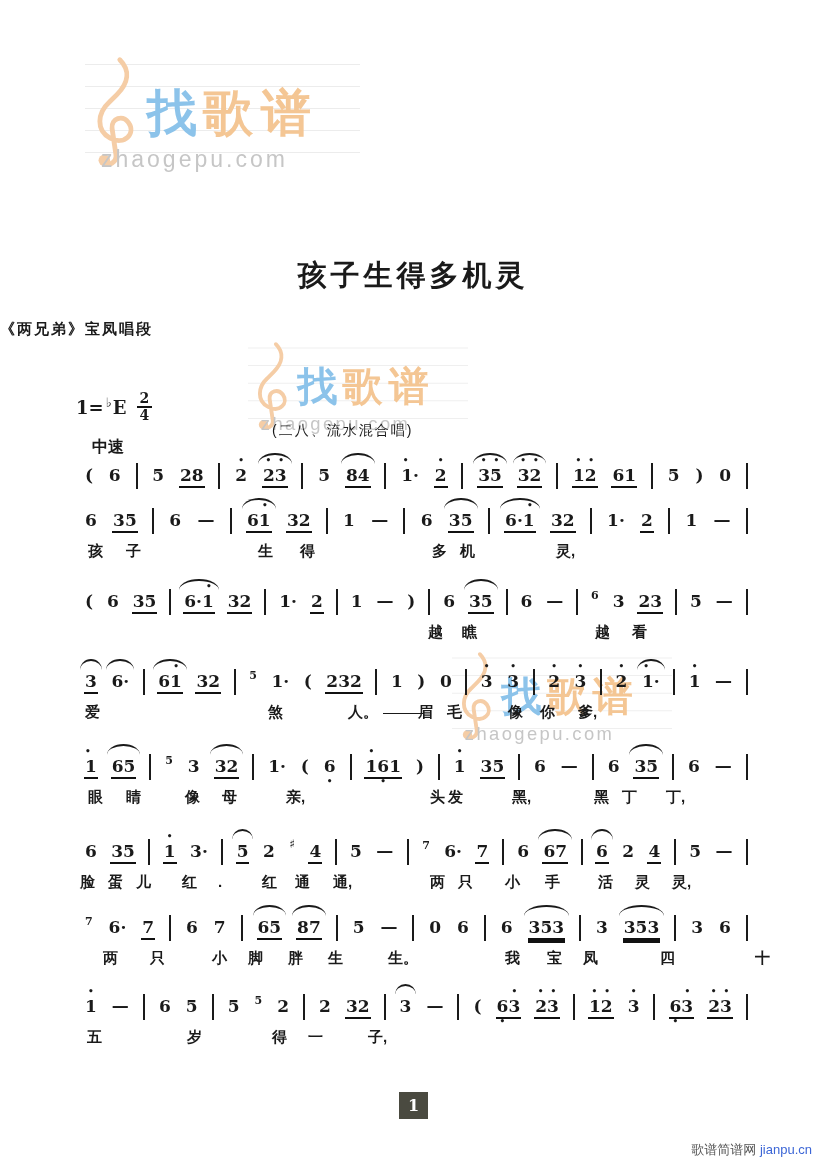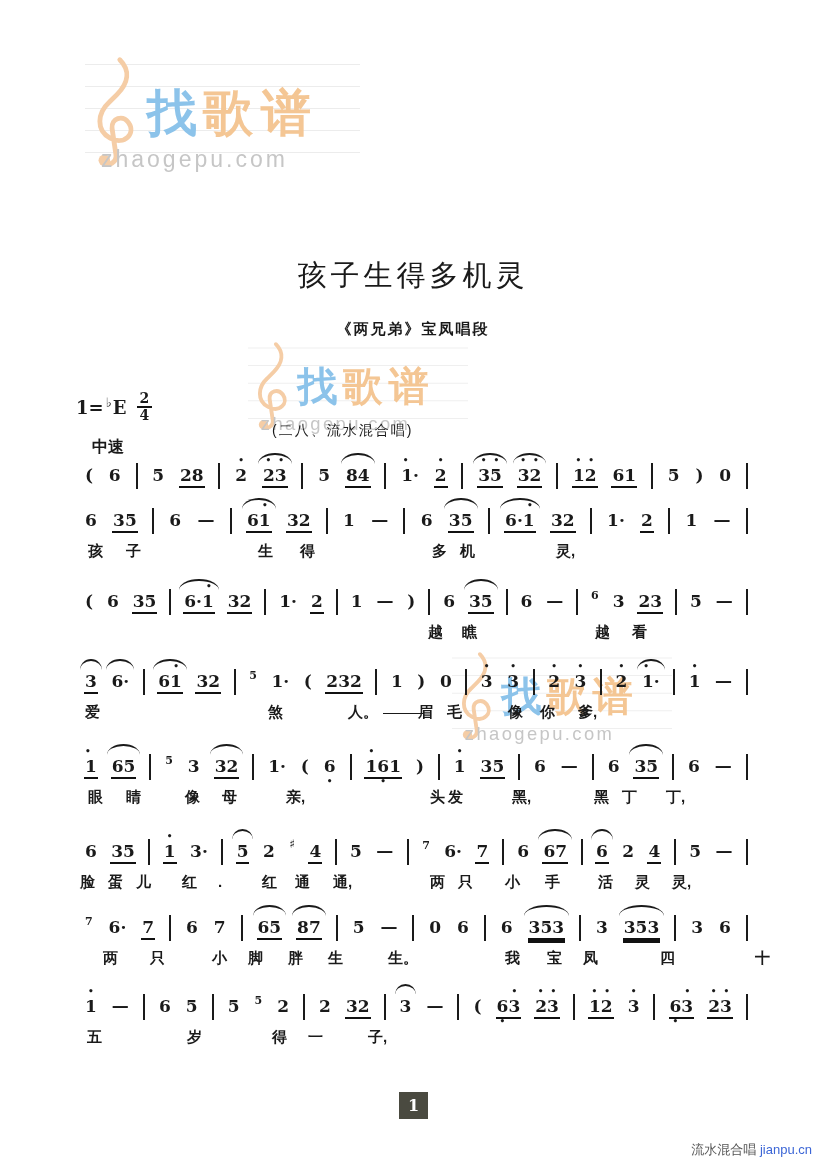--- a/index.html
+++ b/index.html
@@ -14,22 +14,22 @@
   .logo{position:absolute;width:285px;height:178px;transform-origin:0 0;z-index:0;}
   .logo .staffline{position:absolute;left:0;width:275px;height:1px;background:#ececec;}
   .logo .clef{position:absolute;left:0;top:0;}
   .logo .zhao,.logo .gepu{position:absolute;top:36px;font-size:50px;font-weight:700;line-height:1;}
   .logo .zhao{left:62px;}
   .logo .gepu{left:118px;letter-spacing:8px;}
   .logo .wmurl{position:absolute;left:16px;top:94px;font-size:23px;color:#c6c6c6;letter-spacing:3px;}
 
   
   .title{position:absolute;top:256px;left:0;width:100%;text-align:center;
-         font-family:"DejaVu Serif",serif;font-size:29px;font-weight:400;letter-spacing:4px;z-index:2;}
-  .subtitle{position:absolute;top:320px;left:0;width:100%;text-align:center;
+         font-family:"DejaVu Serif",serif;font-size:29px;font-weight:700;letter-spacing:4px;z-index:2;}
+  .subtitle{position:absolute;top:320px;left:0;width:100%;
             font-size:15px;font-weight:600;letter-spacing:2px;z-index:2;}
 
   
   .keysig{position:absolute;left:76px;top:392px;display:inline-flex;align-items:center;
           font-family:"DejaVu Serif",serif;font-weight:700;font-size:18px;z-index:2;}
   .keysig .flat{font-size:13px;transform:translateY(-5px);margin:0 1px 0 2px;}
   .frac{display:inline-flex;flex-direction:column;align-items:center;margin-left:10px;
         font-size:14px;line-height:13px;}
   .frac .num{border-bottom:2px solid #111;padding:0 3px 1px 3px;}
   .frac .den{padding-top:1px;}
@@ -1677,16 +1677,16 @@
       </div>
       <span class="lyric" style="left: 87px; top: 1028px;">五</span>
       <span class="lyric" style="left: 187px; top: 1028px;">岁</span>
       <span class="lyric" style="left: 272px; top: 1028px;">得</span>
       <span class="lyric" style="left: 308px; top: 1028px;">一</span>
       <span class="lyric" style="left: 368px; top: 1028px;">子,</span>
     </div>
 
   <div class="pagebox">1</div>
   <div class="footer">
-    <span class="sitename">流水混合唱</span>
+    <span class="sitename">歌谱简谱网</span>
     <span class="sitelink">jianpu.cn</span>
   </div>
 </div>
 
 </body></html>

